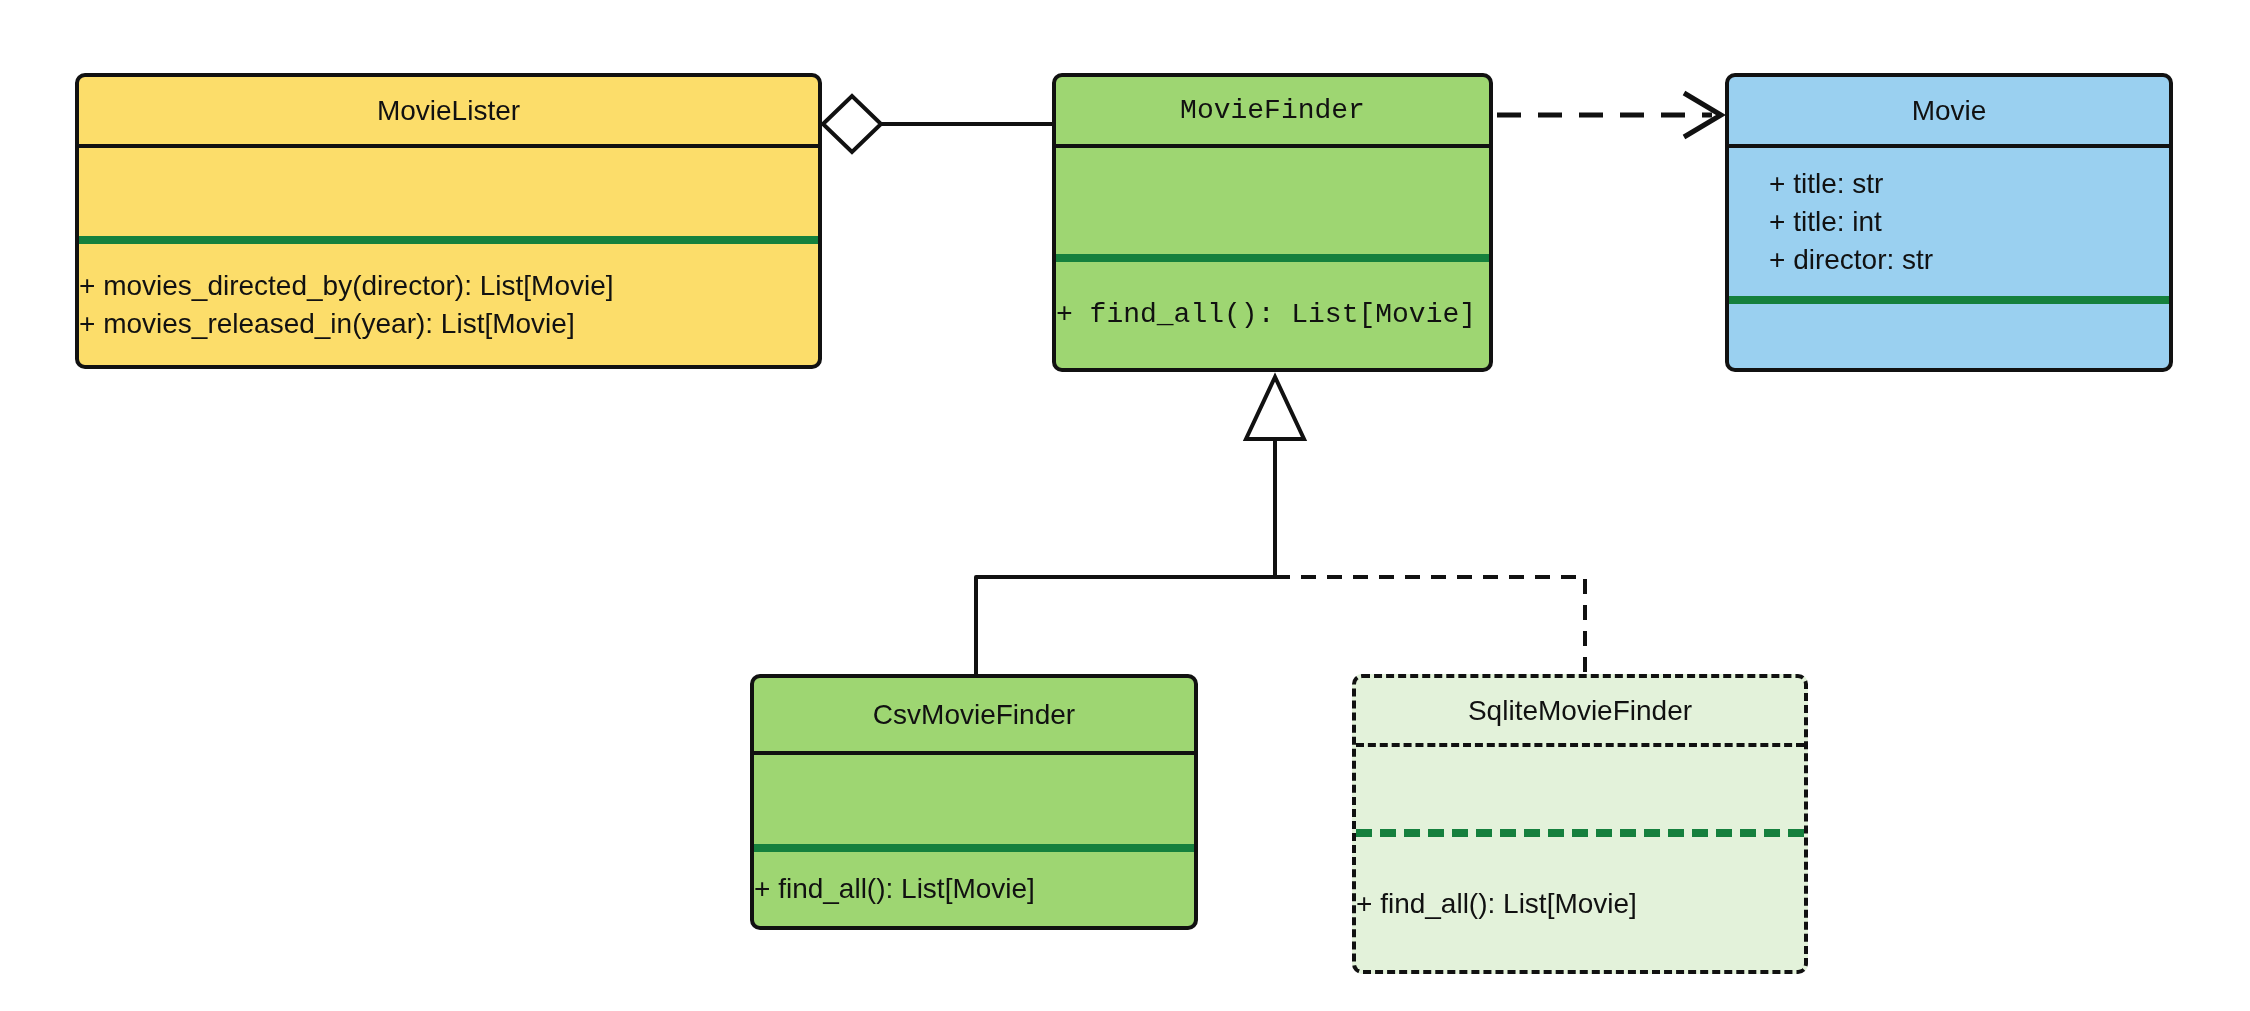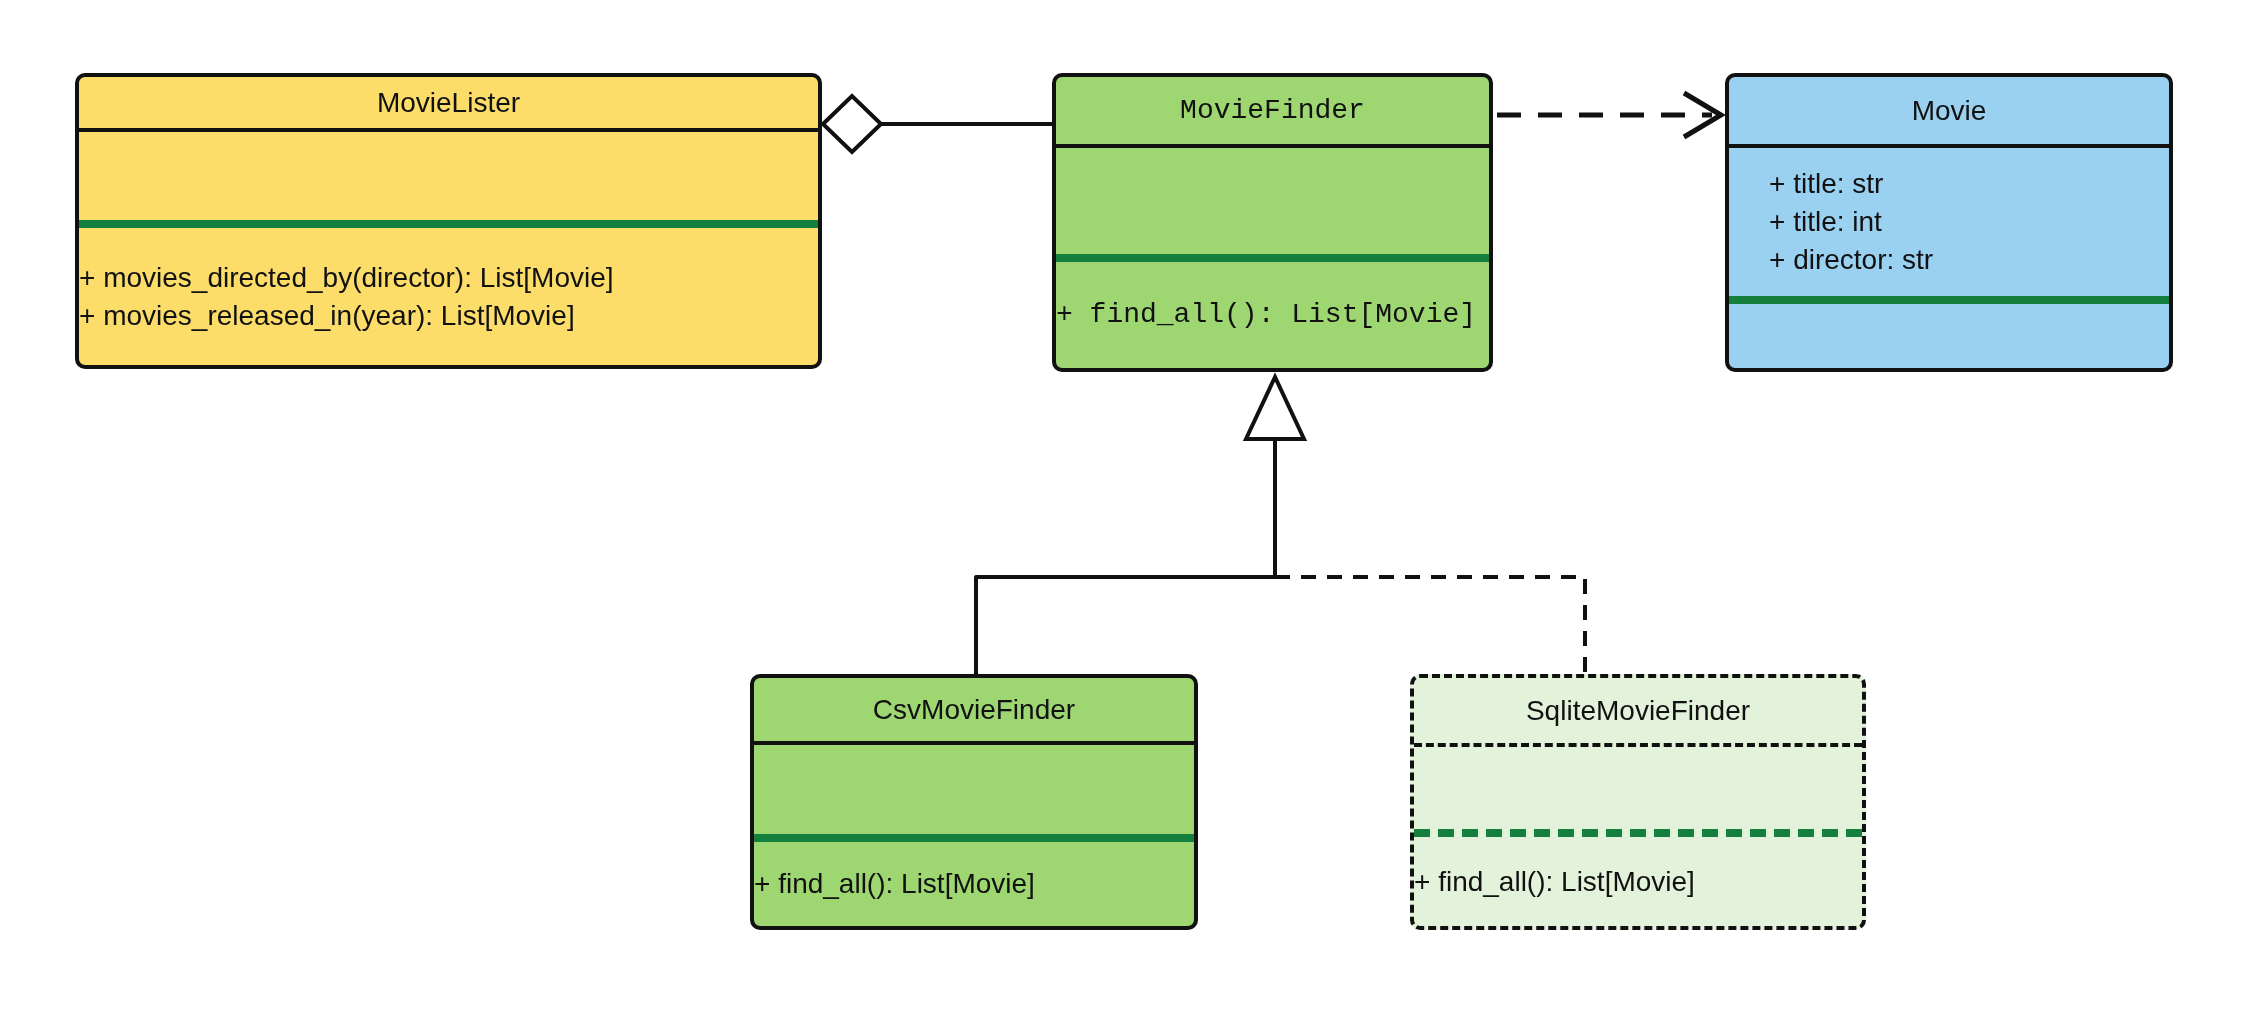--- a/index.html
+++ b/index.html
@@ -43,36 +43,36 @@
   }
   .uml-box .row-methods {
     flex: 1;
     display: flex;
     flex-direction: column;
     justify-content: center;
     line-height: 38px;
   }
   
   #box-movielister { left: 75px;   top: 73px;  width: 747px; height: 296px; }
-  #box-movielister .row-title   { height: 55px; }
+  #box-movielister .row-title   { height: 71px; }
   #box-movielister .row-attrs   { height: 96px; }
 
   #box-moviefinder { left: 1052px; top: 73px;  width: 441px; height: 299px; font-family: Liberation Mono, monospace; }
   #box-moviefinder .row-title   { height: 71px; }
   #box-moviefinder .row-attrs   { height: 114px; }
 
   #box-movie       { left: 1725px; top: 73px;  width: 448px; height: 299px; }
   #box-movie .row-title         { height: 71px; }
   #box-movie .row-attrs         { height: 156px; }
 
   #box-csvmoviefinder { left: 750px; top: 674px; width: 448px; height: 256px; }
-  #box-csvmoviefinder .row-title { height: 67px; }
+  #box-csvmoviefinder .row-title { height: 77px; }
   #box-csvmoviefinder .row-attrs { height: 97px; }
 
-  #box-sqlitemoviefinder { left: 1410px; top: 674px; width: 456px; height: 256px; }
+  #box-sqlitemoviefinder { left: 1352px; top: 674px; width: 456px; height: 300px; }
   #box-sqlitemoviefinder .row-title { height: 69px; }
   #box-sqlitemoviefinder .row-attrs { height: 90px; }
 
   
   .edges {
     position: absolute;
     left: 0; top: 0;
     width: 2250px;
     height: 1011px;
     pointer-events: none;

